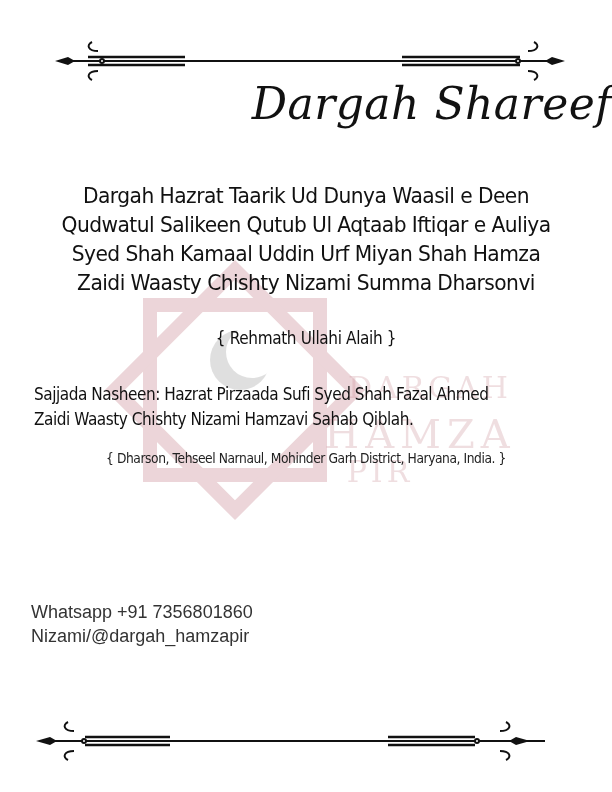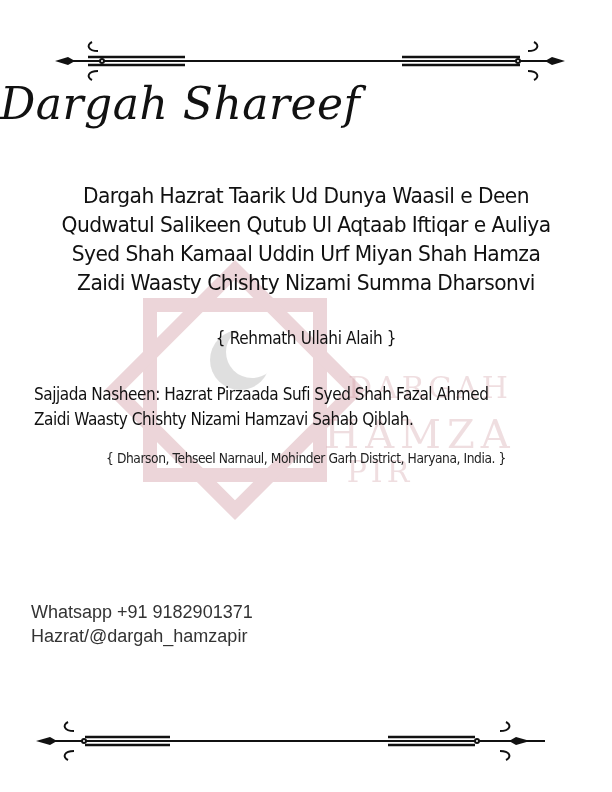--- a/index.html
+++ b/index.html
@@ -1,18 +1,18 @@
 <!DOCTYPE html>
 <html><head>
 <meta charset="utf-8">
 <style>
   html, body { margin:0; padding:0; background:#fff; }
   body { width:612px; height:792px; position:relative; overflow:hidden; font-family:"DejaVu Sans", sans-serif; color:#111; }
   .divider { position:absolute; left:0; width:612px; height:50px; }
-  .title { position:absolute; left:0; width:612px; top:78px; text-align:left; font-family:"DejaVu Serif", serif; font-style:italic; font-size:44px; color:#111; letter-spacing:0.5px; }
+  .title { position:absolute; left:0; width:612px; top:78px; text-align:right; font-family:"DejaVu Serif", serif; font-style:italic; font-size:44px; color:#111; letter-spacing:0.5px; }
   .watermark { position:absolute; left:0; top:0; width:612px; height:792px; pointer-events:none; }
   .main-lines { position:absolute; left:0; width:612px; top:181px; text-align:center; font-family:"DejaVu Sans", sans-serif; font-size:22px; line-height:29px; letter-spacing:-0.6px; color:#111; transform:scaleX(0.92); transform-origin:center top; }
   .main-lines div { white-space:nowrap; }
   .blessing { position:absolute; left:0; width:612px; top:328px; text-align:center; font-size:17px; letter-spacing:-0.4px; transform:scaleX(0.9); transform-origin:center top; }
   .sajjada { position:absolute; left:34px; top:382px; font-size:17px; line-height:25px; letter-spacing:-0.5px; transform:scaleX(0.9); transform-origin:left top; white-space:nowrap; }
   .address { position:absolute; left:0; width:612px; top:450px; text-align:center; font-size:14px; letter-spacing:-0.5px; transform:scaleX(0.88); transform-origin:center top; color:#222; }
   .contacts { position:absolute; left:31px; top:600px; font-family:"Liberation Sans", sans-serif; font-size:18px; line-height:24px; color:#333; }
 </style>
 </head>
 <body>
@@ -63,22 +63,22 @@
 <div class="blessing">{ Rehmath Ullahi Alaih }</div>
 
 <div class="sajjada">
   <div>Sajjada Nasheen: Hazrat Pirzaada Sufi Syed Shah Fazal Ahmed</div>
   <div>Zaidi Waasty Chishty Nizami Hamzavi Sahab Qiblah.</div>
 </div>
 
 <div class="address">{ Dharson, Tehseel Narnaul, Mohinder Garh District, Haryana, India. }</div>
 
 <div class="contacts">
-  <div>Whatsapp +91  9182901371</div>
-  <div>Hazrat/@dargah_hamzapir</div>
+  <div>Whatsapp +91  7356801860</div>
+  <div>Nizami/@dargah_hamzapir</div>
 </div>
 
 <svg class="divider" style="top:718px;" viewBox="0 0 612 50">
   <g stroke="#111" fill="none" stroke-width="2">
     <line x1="40" y1="23" x2="545" y2="23"></line>
     <line x1="85" y1="19" x2="170" y2="19" stroke-width="2.5"></line>
     <line x1="85" y1="27" x2="170" y2="27" stroke-width="2.5"></line>
     <line x1="388" y1="19" x2="475" y2="19" stroke-width="2.5"></line>
     <line x1="388" y1="27" x2="475" y2="27" stroke-width="2.5"></line>
     <path d="M74 13 C64 13 62 7 68 4"></path>

